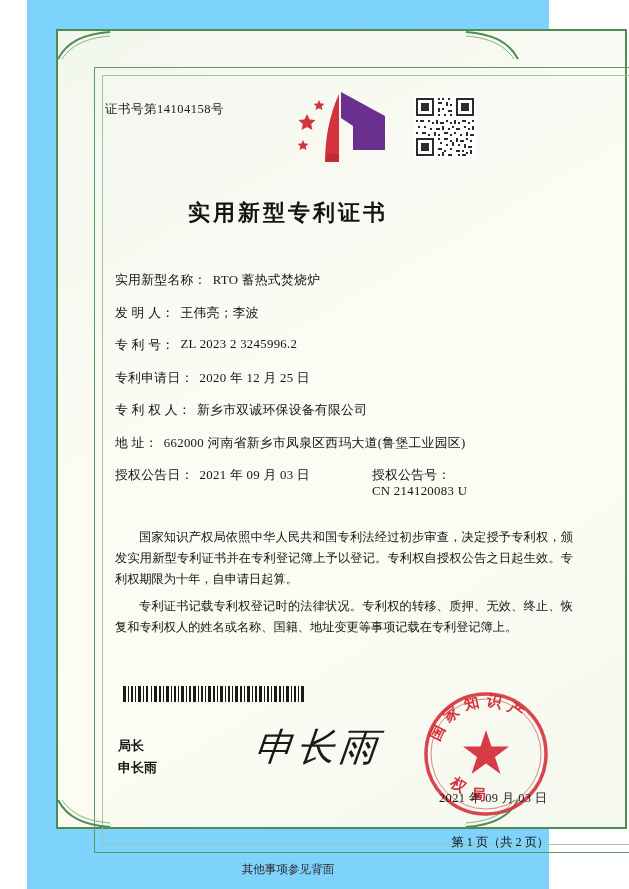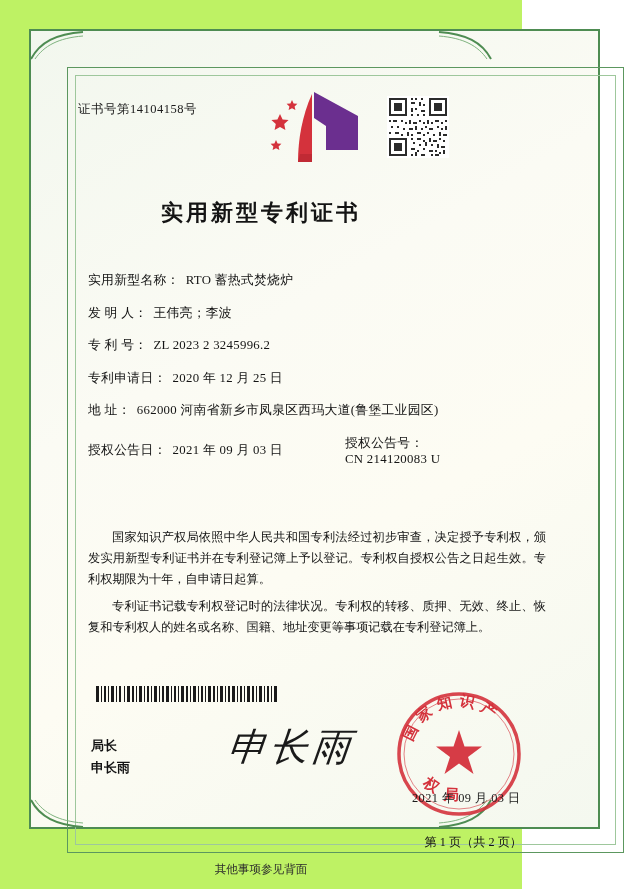--- a/index.html
+++ b/index.html
@@ -10,21 +10,22 @@
     width: 629px;
     height: 889px;
     background: #ffffff;
     font-family: "Liberation Serif", serif;
     overflow: hidden;
   }
   .page {
     position: relative;
     width: 522px;
     height: 889px;
-    background: #bef264;
+    background: #7dd3fc;
+    margin-left: 27px;
   }
   
   .frame-outer {
     position: absolute;
     left: 29px;
     top: 29px;
     width: 571px;
     height: 800px;
     border: 2px solid #4e8c52;
     background:
@@ -107,21 +108,21 @@
     position: absolute;
     left: 88px;
     top: 272px;
     width: 460px;
     font-size: 12.8px;
     color: #141414;
     font-family: "Liberation Serif", serif;
   }
   .frow {
     display: flex;
-    align-items: center;
+    align-items: flex-start;
     margin-bottom: 15.5px;
   }
   .flabel {
     white-space: nowrap;
     letter-spacing: 0.3px;
   }
   .fvalue {
     margin-left: 6px;
     letter-spacing: 0.3px;
   }
@@ -365,20 +366,24 @@
     </div>
     <div class="frow">
       <span class="flabel">专  利  号：</span>
       <span class="fvalue">ZL 2023 2 3245996.2</span>
     </div>
     <div class="frow">
       <span class="flabel">专利申请日：</span>
       <span class="fvalue">2020 年 12 月 25 日</span>
     </div>
     <div class="frow">
+      <span class="flabel">专 利 权 人：</span>
+      <span class="fvalue">新乡市双诚环保设备有限公司</span>
+    </div>
+    <div class="frow">
       <span class="flabel">地        址：</span>
       <span class="fvalue">662000 河南省新乡市凤泉区西玛大道(鲁堡工业园区)</span>
     </div>
     <div class="frow two-col">
       <span class="flabel">授权公告日：</span>
       <span class="fvalue">2021 年 09 月 03 日</span>
       <span class="seg2">
         <span class="flabel">授权公告号：</span>
         <span class="fvalue">CN 214120083 U</span>
       </span>

